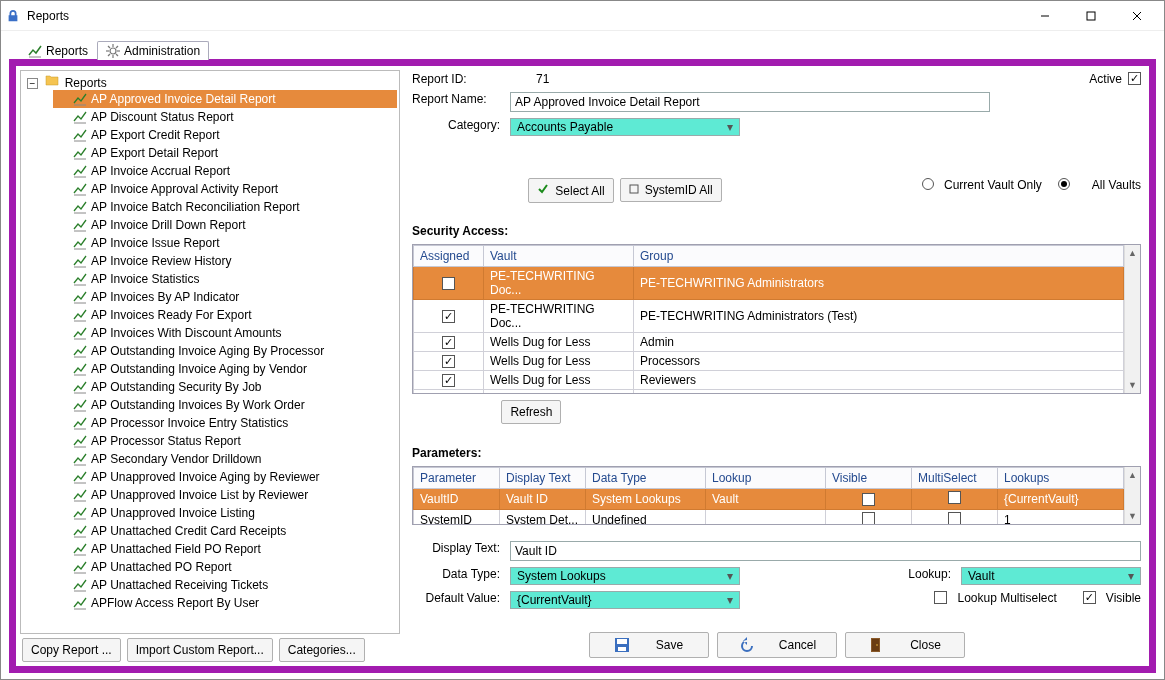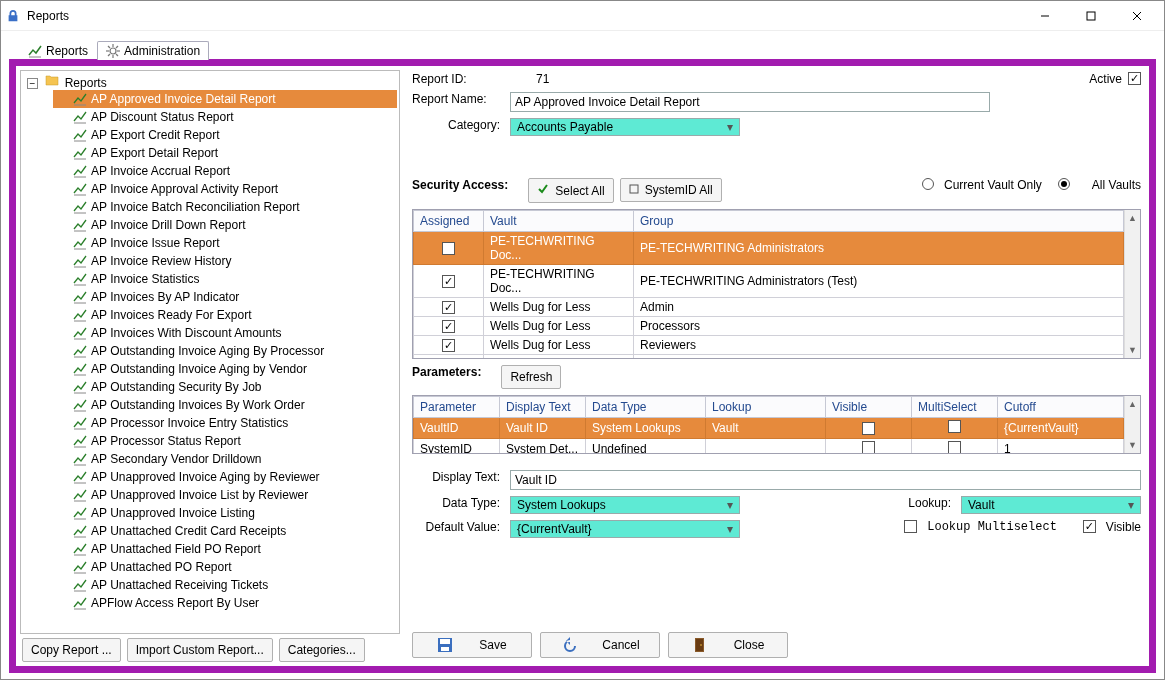--- a/index.html
+++ b/index.html
@@ -33,30 +33,30 @@
   .rightpane{flex:1; display:flex; flex-direction:column; gap:6px; padding:2px 4px 4px 4px; overflow:hidden;}
   .formrow{display:flex; align-items:flex-start; gap:6px;}
   .formrow .lbl{width:92px; text-align:left;}
   .textinput{border:1px solid #9aa; padding:2px 4px; background:#fff;}
   .combo{display:flex;align-items:center;border:1px solid #9aa;background:#5eead4;padding:1px 2px;}
   .combo .disp{flex:1;padding:0 4px;}
   .combo .caret{width:14px;text-align:center;color:#555;}
   .checkbox{width:13px;height:13px;border:1px solid #555;display:inline-flex;align-items:center;justify-content:center;background:#fff;font-size:11px;line-height:1;}
   .radio{width:12px;height:12px;border:1px solid #555;border-radius:50%;display:inline-flex;align-items:center;justify-content:center;}
   .radio.checked::after{content:"";width:6px;height:6px;background:#000;border-radius:50%;}
-  .section-label{color:#000;font-weight:normal;}
+  .section-label{color:#000;font-weight:normal;margin-top:46px;}
   .table-wrap{border:1px solid #a0a0b0; position:relative;}
   .scrollbar-v{position:absolute;right:0;top:0;bottom:0;width:16px;background:#f1f1f1;border-left:1px solid #ddd;display:flex;flex-direction:column;align-items:center;justify-content:space-between;}
   .scrollbar-v .arrow{height:16px;width:100%;background:#f1f1f1;display:flex;align-items:center;justify-content:center;color:#666;font-size:9px;border:none;}
   table{border-collapse:collapse;width:100%;}
   th{background:#fbfbfd;color:#244a8f;border:1px solid #c6c8d4;text-align:left;padding:3px 6px;font-weight:normal;}
   td{border:1px solid #d0d0d8;padding:2px 6px;background:#fff;}
   tr.selrow td{background:#e68a3c;color:#fff;border-color:#d07a30;}
   .center{text-align:center;}
-  .bottombar{display:flex;gap:8px;margin-top:6px;}
+  .bottombar{display:flex;justify-content:center;gap:8px;margin-top:6px;}
   .bigbtn{display:flex;align-items:center;justify-content:center;gap:26px;min-width:120px;padding:4px 14px;border:1px solid #b0b0b0;background:#f5f5f5;border-radius:2px;}
   .bigbtn .bicon{width:16px;height:16px;display:inline-flex;}
   .hr-space{height:30px;}
 </style>
 </head>
 <body>
 
 <div class="window">
 
   <div class="titlebar">
@@ -509,21 +509,21 @@
           <div style="margin-right:16px;">
           <table>
             <thead>
                   <tr>
               <th style="width:86px">Parameter</th>
               <th style="width:86px">Display Text</th>
               <th style="width:120px">Data Type</th>
               <th style="width:120px">Lookup</th>
               <th style="width:86px">Visible</th>
               <th style="width:86px">MultiSelect</th>
-              <th>Cutoff</th>
+              <th>Lookups</th>
             </tr>
                 </thead>
             <tbody id="param-body">
                   <tr class="selrow">
                     <td>VaultID</td>
                     <td>Vault ID</td>
                     <td>System Lookups</td>
                     <td>Vault</td>
                     <td class="center"><span class="checkbox">✓</span></td>
                     <td class="center"><span class="checkbox"></span></td>
@@ -567,21 +567,21 @@
           </div>
         </div>
         <div class="formrow">
           <span class="lbl" style="text-align:right;padding-right:4px;">Default Value:</span>
           <div class="combo" style="width:230px">
             <span class="disp">{CurrentVault}</span>
               <span class="caret">▾</span>
           </div>
           <span style="flex:1"></span>
           <span class="checkbox"></span>
-          <span style="margin:0 20px 0 4px;font-family:Liberation Mono, monospace;">Lookup Multiselect</span>
+          <span style="margin:0 20px 0 4px;">Lookup Multiselect</span>
           <span class="checkbox">✓</span>
           <span style="margin-left:4px;">Visible</span>
         </div>
 
         <div style="flex:1"></div>
 
         <div class="bottombar">
           <div class="bigbtn">
             <span class="bicon">
                 <svg viewBox="0 0 16 16" width="16" height="16">

